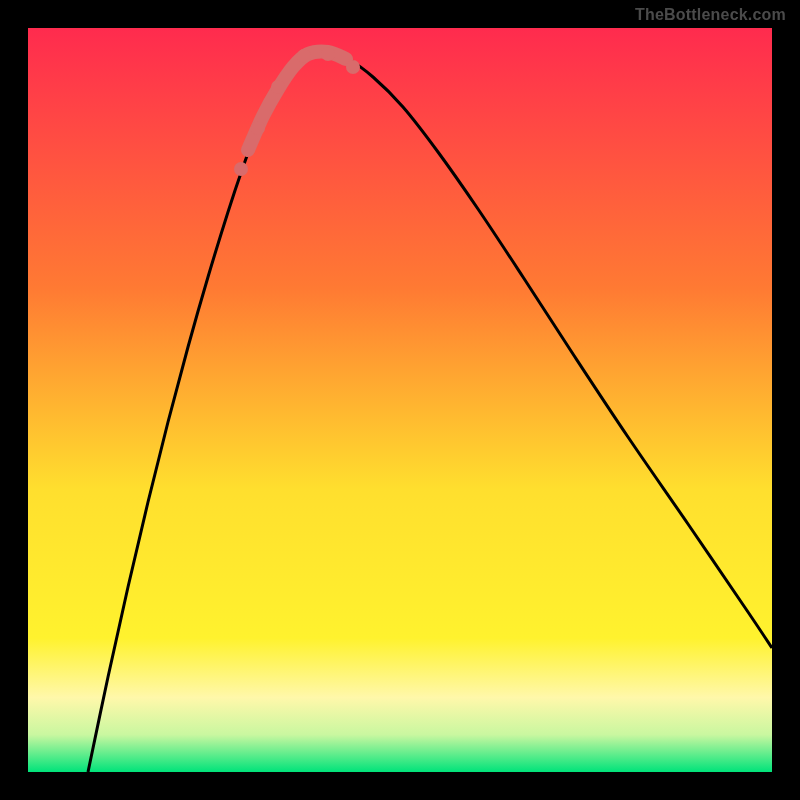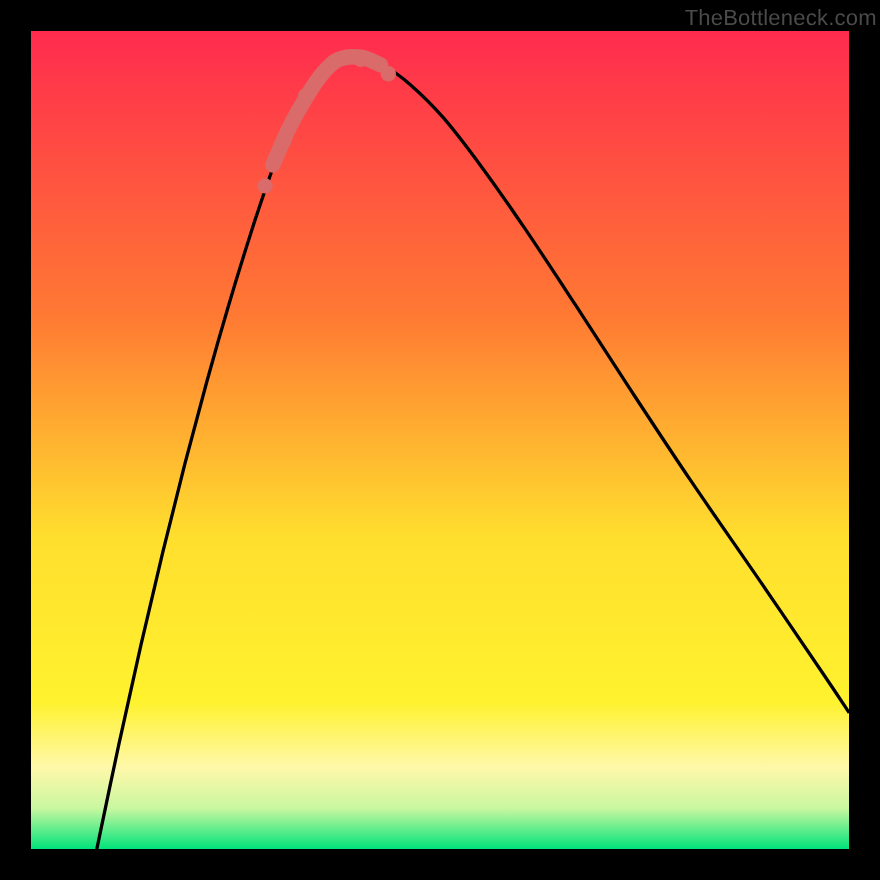--- a/index.html
+++ b/index.html
@@ -15,24 +15,24 @@
     position: absolute;
     left: 0;
     top: 0;
     width: 800px;
     height: 800px;
     background: #000;
   }
   .watermark {
     position: absolute;
     top: 6px;
-    right: 3px;
+    right: 14px;
     color: #4b4b4b;
-    font-size: 20px;
-    font-weight: 400;
+    font-size: 16px;
+    font-weight: 700;
     letter-spacing: 0.2px;
   }
   .plot-area {
     position: absolute;
     left: 28px;
     top: 28px;
     width: 744px;
     height: 744px;
     overflow: hidden;
   }

